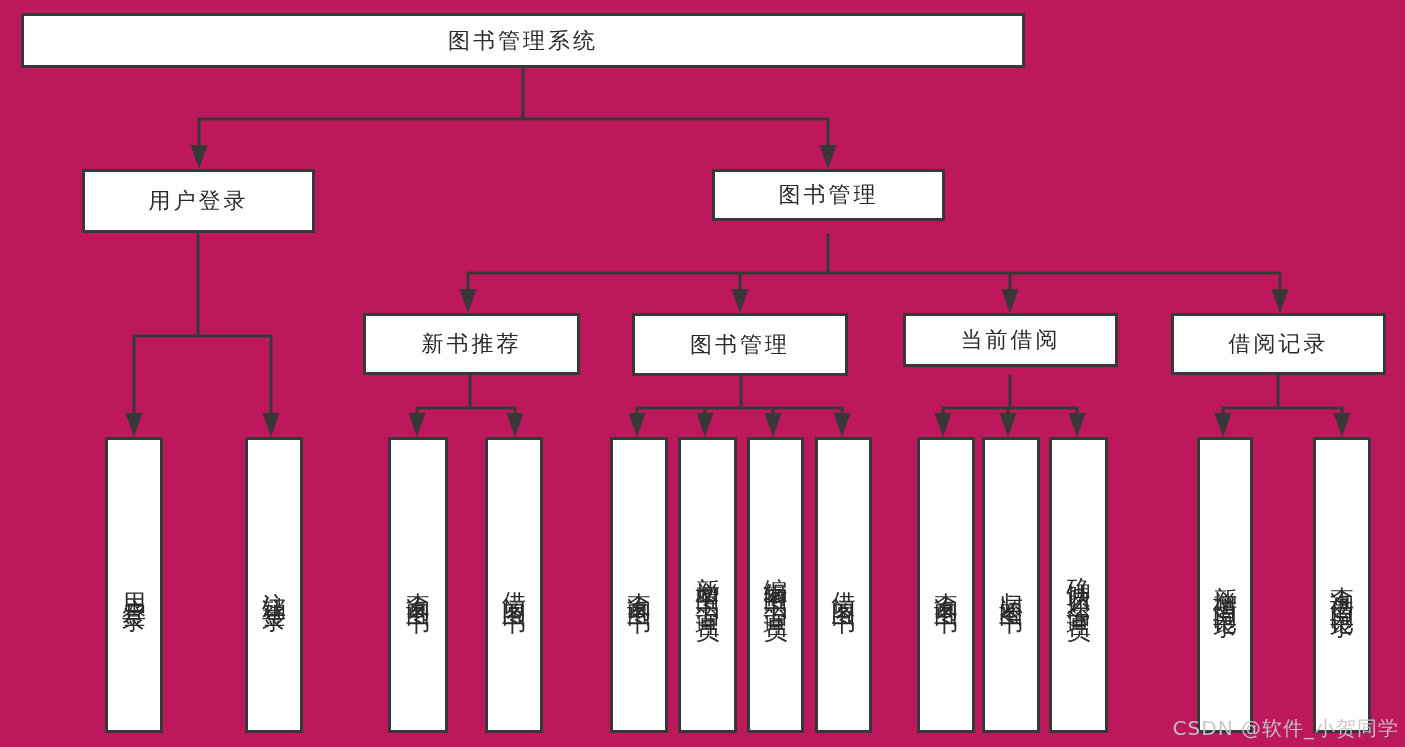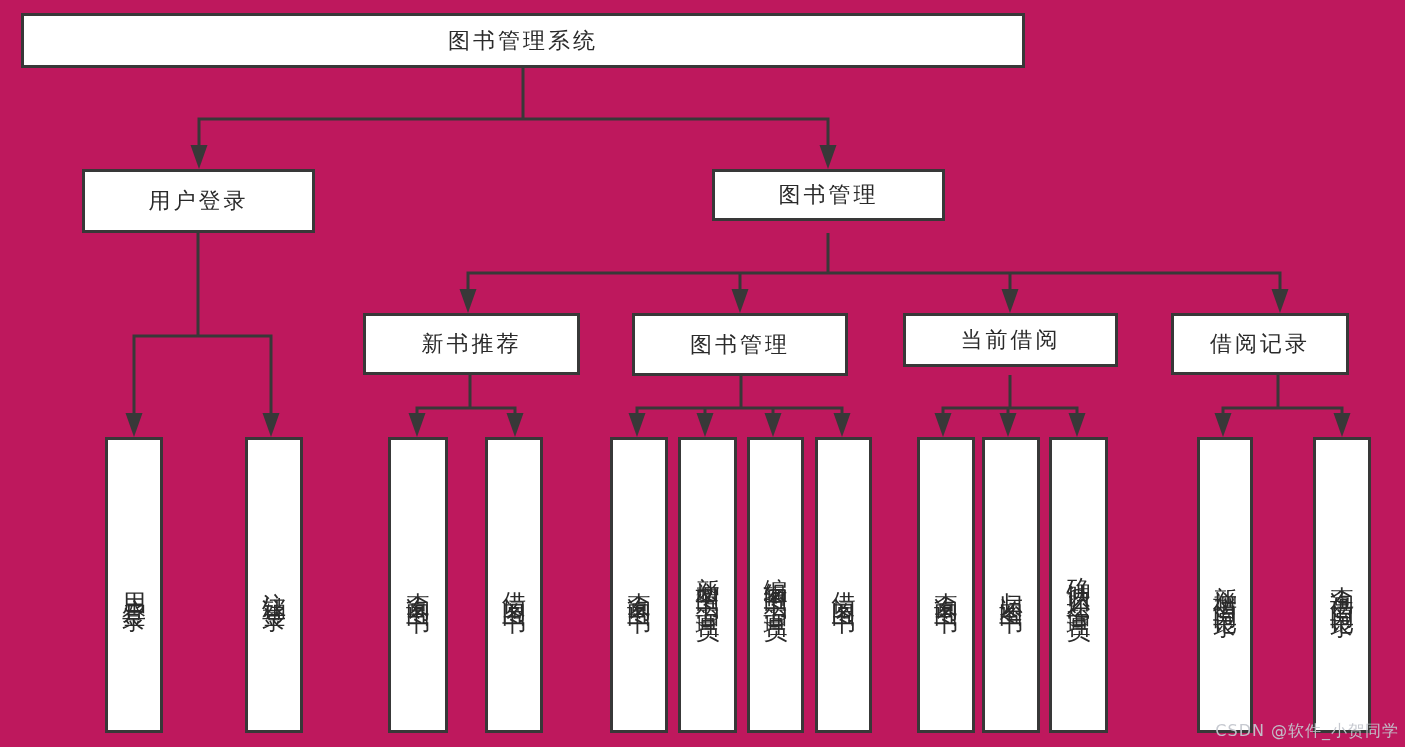--- a/index.html
+++ b/index.html
@@ -44,21 +44,21 @@
     font-size: 24px;
     letter-spacing: 6px;
     line-height: 1;
     white-space: nowrap;
   }
   #watermark {
     position: absolute;
     right: 6px;
     bottom: 5px;
     z-index: 5;
-    font-size: 16px;
+    font-size: 20px;
     letter-spacing: 1px;
     color: rgba(195, 198, 205, 0.95);
     white-space: nowrap;
   }
 </style>
 </head>
 <body>
 
 <div id="stage">
 
@@ -108,21 +108,21 @@
 
   <div class="node h" style="left:363px;top:313px;width:217px;height:62px">
     <span>新书推荐</span>
   </div>
   <div class="node h" style="left:632px;top:313px;width:216px;height:63px">
     <span>图书管理</span>
   </div>
   <div class="node h" style="left:903px;top:313px;width:215px;height:54px">
     <span>当前借阅</span>
   </div>
-  <div class="node h" style="left:1171px;top:313px;width:178px;height:62px">
+  <div class="node h" style="left:1171px;top:313px;width:215px;height:62px">
     <span>借阅记录</span>
   </div>
 
   <div class="node v" style="left:105px;top:437px;width:58px;height:296px">
     <span>用户登录</span>
   </div>
   <div class="node v" style="left:245px;top:437px;width:58px;height:296px">
     <span>注销登录</span>
   </div>
 

